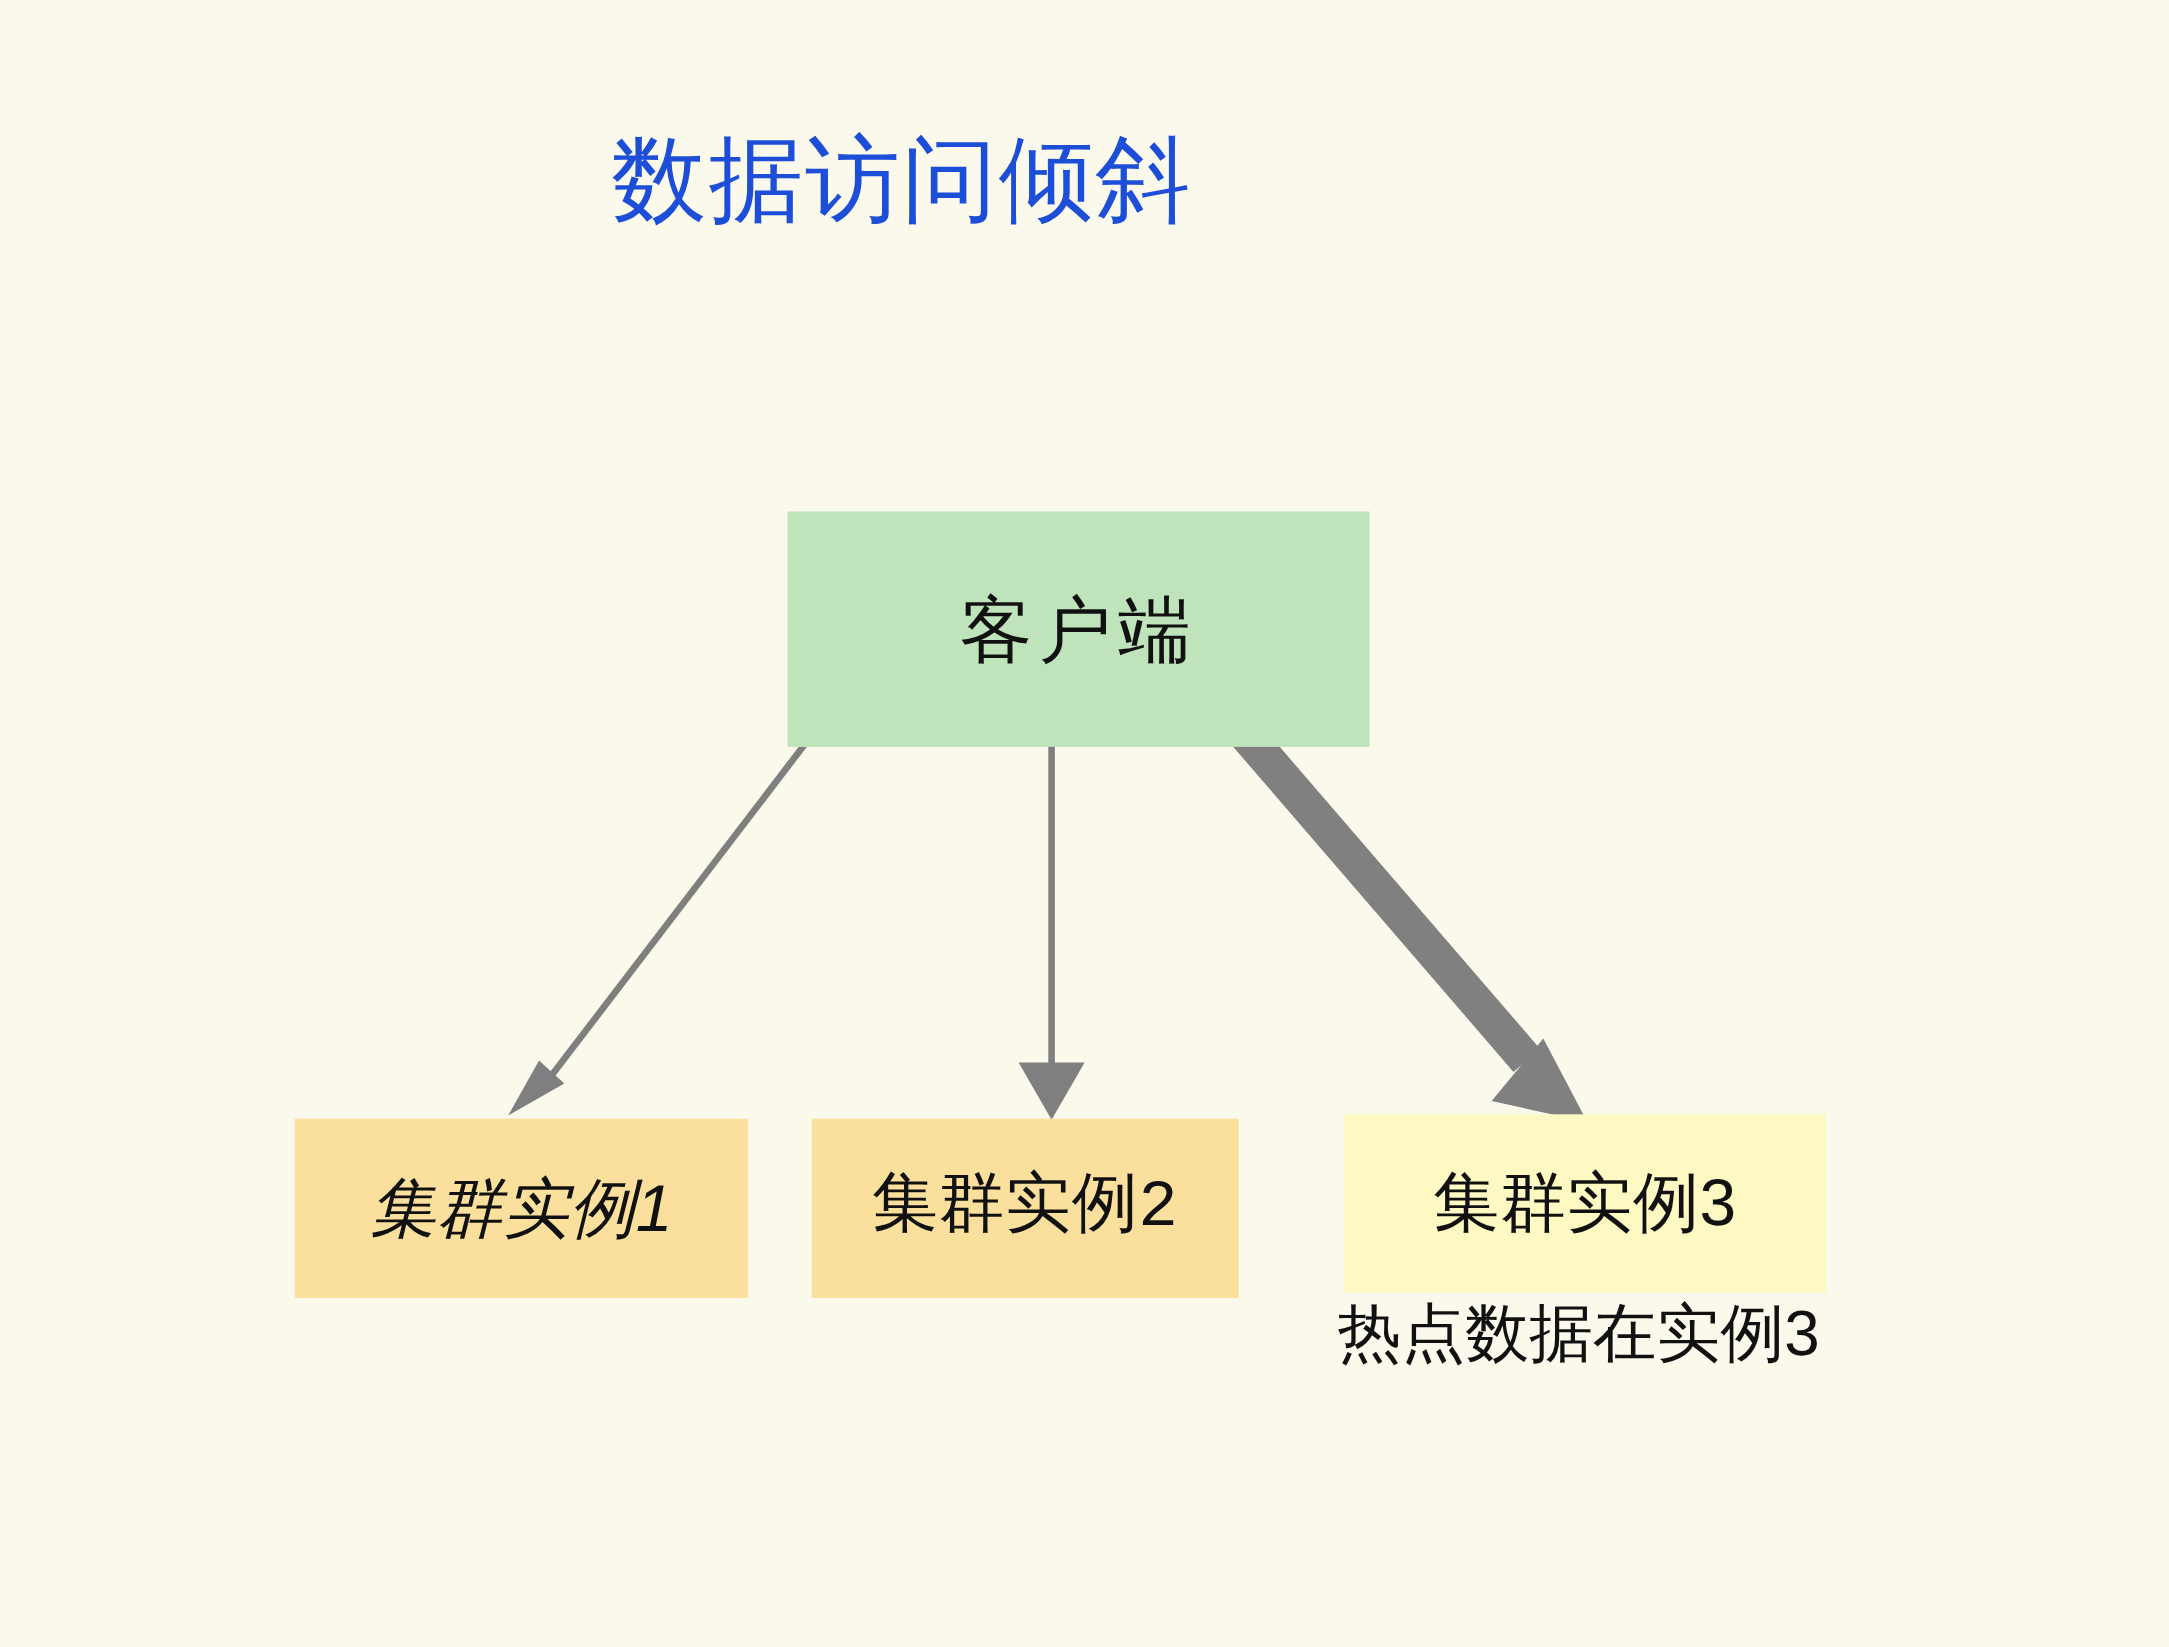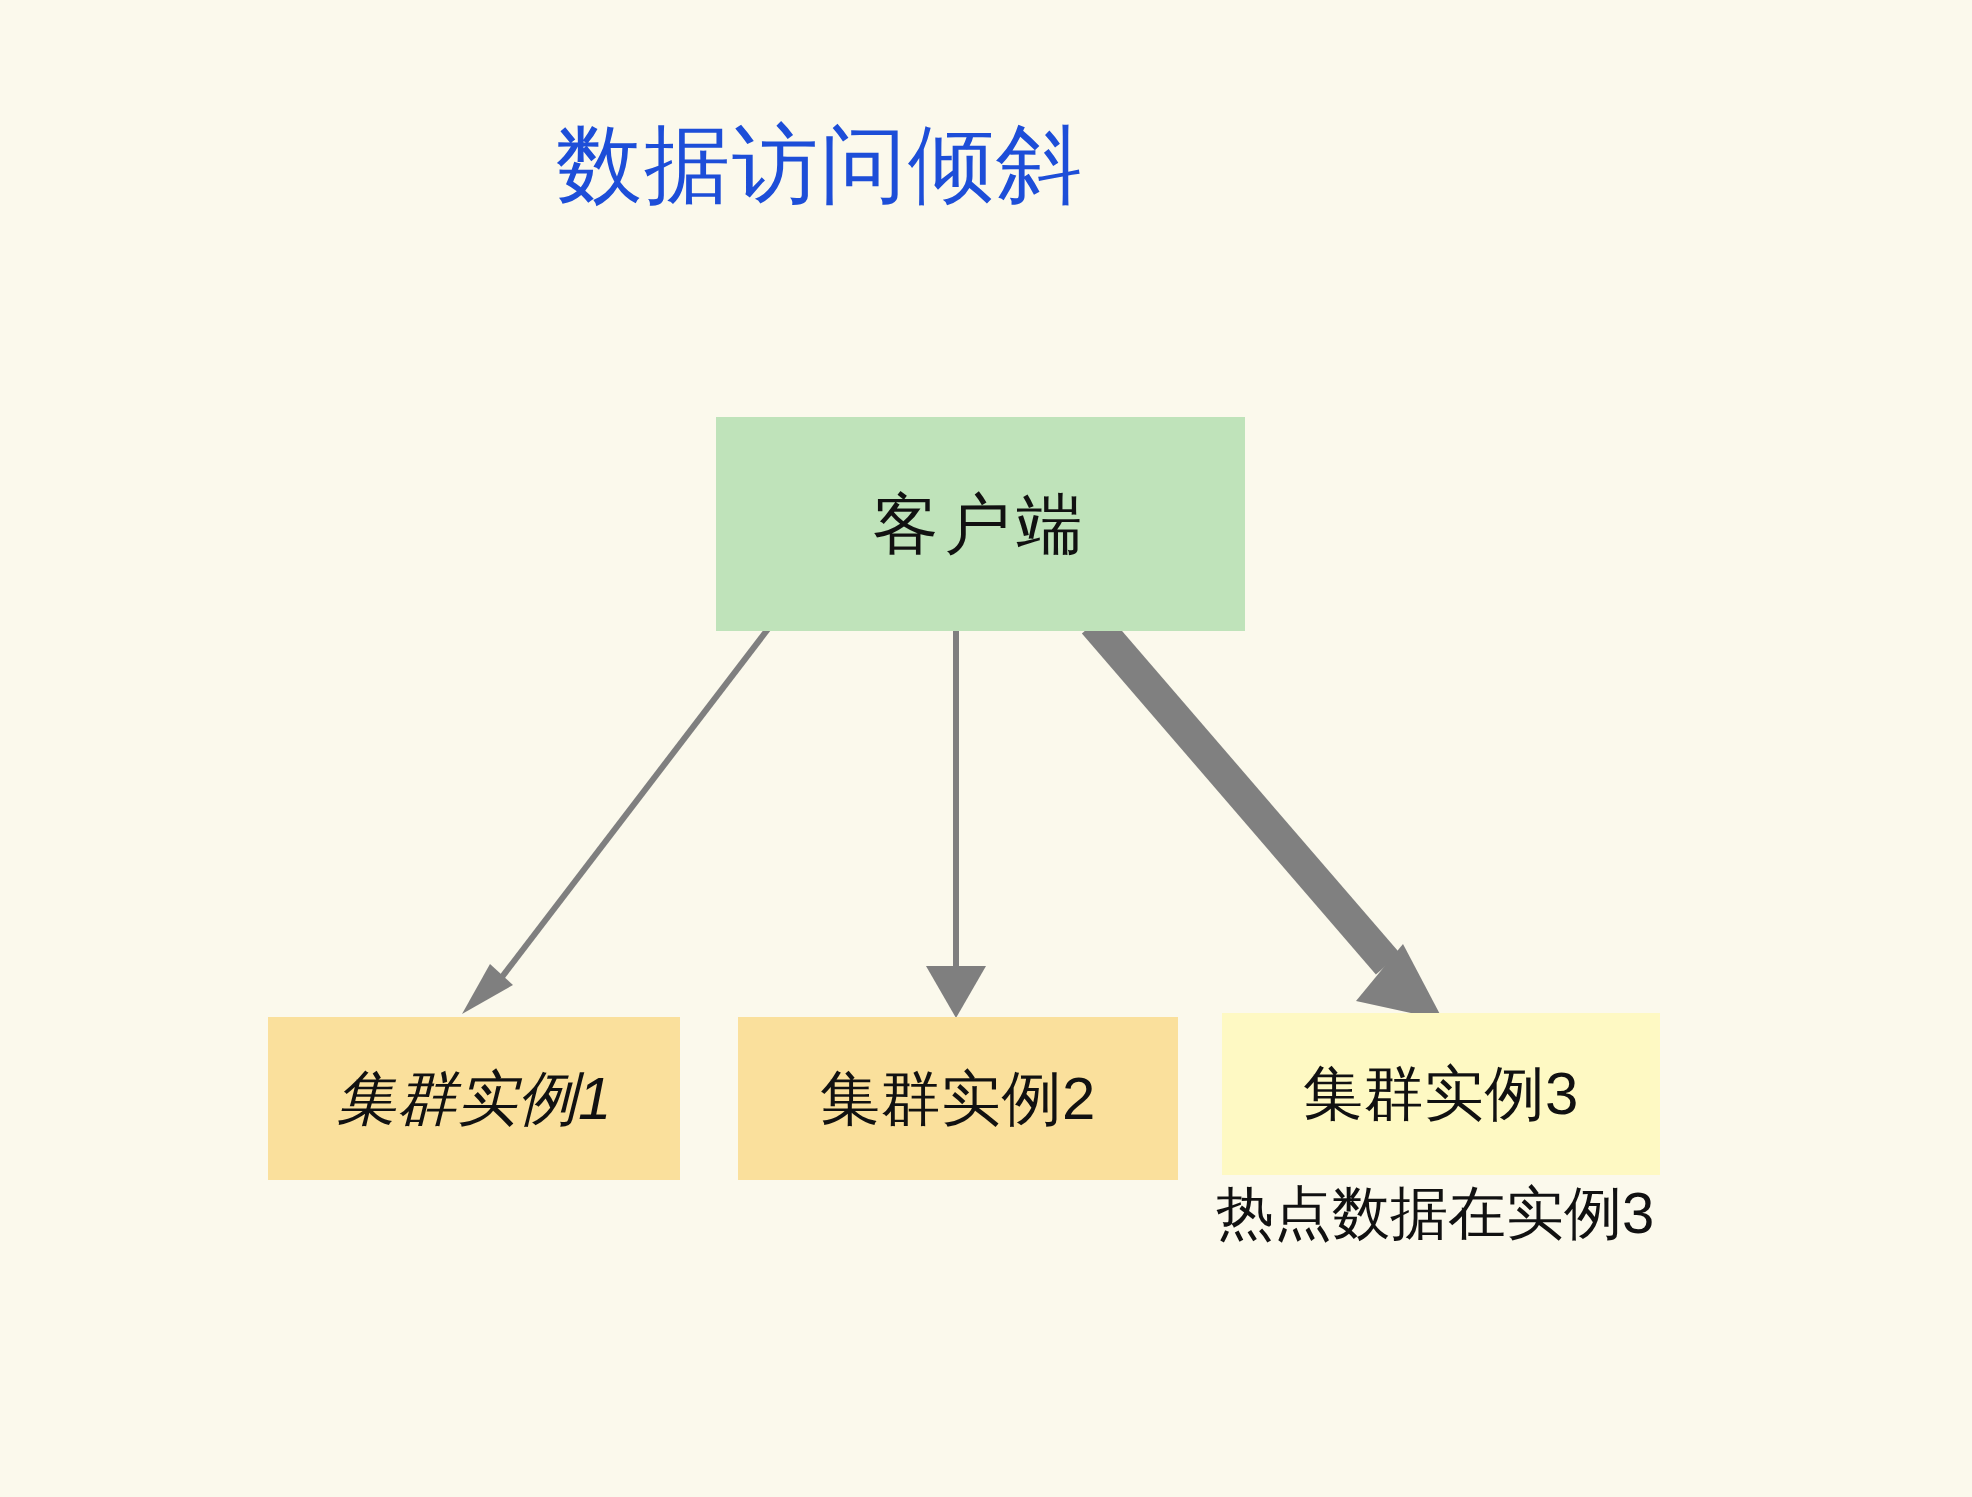--- a/index.html
+++ b/index.html
@@ -66,24 +66,25 @@
     left: 268px;
     top: 1017px;
     width: 412px;
     height: 163px;
     background: #FAE09C;
     font-size: 60px;
   }
   #node-inst2 {
     left: 738px;
     top: 1017px;
-    width: 440px;
+    width: 388px;
     height: 163px;
     background: #FAE09C;
     font-size: 60px;
+    font-family: Liberation Mono, monospace;
   }
   #node-inst3 {
     left: 1222px;
     top: 1013px;
     width: 438px;
     height: 162px;
     background: #C9AF97;
     font-size: 60px;
   }
   .annotation {
@@ -123,21 +124,21 @@
       <line x1="956" y1="629" x2="956" y2="994" stroke="#7F7F7F" stroke-width="6" stroke-linecap="butt"></line>
       <polygon points="956,1018 926,966 986,966" fill="#7F7F7F"></polygon>
     </g>
 
     <g>
       <line x1="1094" y1="623" x2="1388" y2="964" stroke="#808080" stroke-width="32" stroke-linecap="butt"></line>
       <polygon points="1443,1020 1356,1001 1403,944" fill="#808080"></polygon>
     </g>
   </svg>
 
-  <div class="node" id="node-client" style="background: rgb(191, 227, 186);">
+  <div class="node" id="node-client" style="background: rgb(191, 227, 186); margin-top: 48px;">
     <span class="node-label">客户端</span>
   </div>
 
   <div class="node" id="node-inst1" style="background: rgb(250, 224, 156); font-style: italic;">
     <span class="node-label">集群实例1</span>
   </div>
 
   <div class="node" id="node-inst2" style="background: rgb(250, 224, 156);">
     <span class="node-label">集群实例2</span>
   </div>

